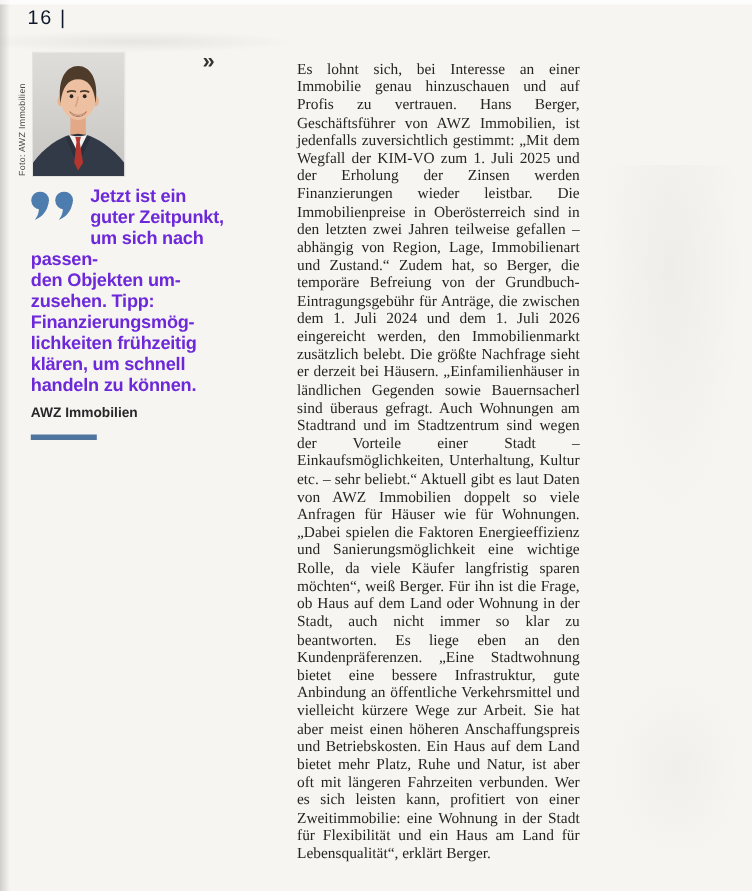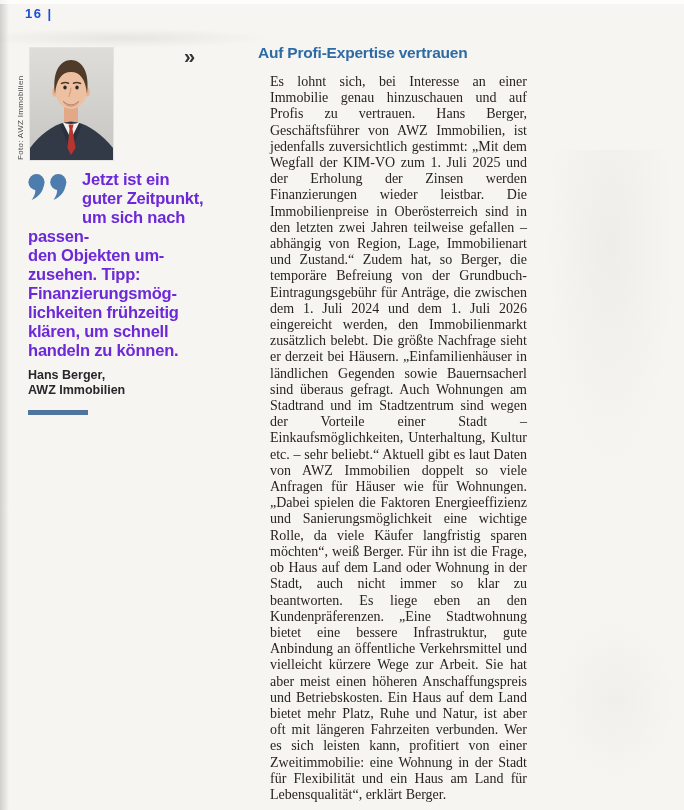--- a/index.html
+++ b/index.html
@@ -21,22 +21,22 @@
   .edge-top{position:absolute;left:0;top:0;width:100%;height:4px;background:rgba(255,255,255,0.75);}
   .smudge{position:absolute;pointer-events:none;}
   .smudge.s1{left:0;top:28px;width:270px;height:20px;
     background:radial-gradient(ellipse at 45% 50%,rgba(150,148,140,0.16),transparent 70%);}
   .smudge.s2{left:545px;top:150px;width:130px;height:320px;
     background:radial-gradient(ellipse at 50% 30%,rgba(170,168,160,0.10),transparent 70%);}
   .smudge.s3{left:555px;top:620px;width:120px;height:160px;
     background:radial-gradient(ellipse at 50% 50%,rgba(170,168,160,0.08),transparent 70%);}
 
   
-  .page-number{position:absolute;left:25px;top:6px;font-size:13px;font-weight:700;
-    letter-spacing:1.5px;color:#1d4ed8;}
+  .page-number{position:absolute;left:25px;top:6px;font-size:18px;font-weight:400;
+    letter-spacing:1.5px;color:#0f172a;}
 
   
   .photo-credit{position:absolute;left:16px;top:48px;height:112px;
     writing-mode:vertical-rl;transform:rotate(180deg);
     font-size:8px;color:#4a4a48;letter-spacing:0.3px;text-align:left;}
   .portrait{position:absolute;left:30px;top:48px;width:83px;height:112px;
     outline:1px solid rgba(0,0,0,0.07);}
   .portrait svg{display:block;width:83px;height:112px;}
   .continuation-mark{position:absolute;left:184px;top:45px;
     font-size:20px;font-weight:700;color:#343434;}
@@ -131,22 +131,20 @@
 guter Zeitpunkt,
 um sich nach passen-
 den Objekten um-
 zusehen. Tipp:
 Finanzierungsmög-
 lichkeiten frühzeitig
 klären, um schnell
 handeln zu können.</span>
   </div>
   <div class="quote-author">
-    <div>Hans Berger,</div>
     <div>AWZ Immobilien</div>
   </div>
   <div class="divider-bar"></div>
 </div>
 
 <div class="article">
-  <h2 class="article-heading">Auf Profi-Expertise vertrauen</h2>
   <p class="article-body" lang="de">Es lohnt sich, bei Interesse an einer Immobilie genau hinzuschauen und auf Profis zu vertrauen. Hans Berger, Geschäftsführer von AWZ Immobilien, ist jedenfalls zuversichtlich gestimmt: „Mit dem Wegfall der KIM-VO zum 1. Juli 2025 und der Erholung der Zinsen werden Finanzierungen wieder leistbar. Die Immobilienpreise in Oberösterreich sind in den letzten zwei Jahren teilweise gefallen – abhängig von Region, Lage, Immobilienart und Zustand.“ Zudem hat, so Berger, die temporäre Befreiung von der Grundbuch-Eintragungsgebühr für Anträge, die zwischen dem 1. Juli 2024 und dem 1. Juli 2026 eingereicht werden, den Immobilienmarkt zusätzlich belebt. Die größte Nachfrage sieht er derzeit bei Häusern. „Einfamilienhäuser in ländlichen Gegenden sowie Bauernsacherl sind überaus gefragt. Auch Wohnungen am Stadtrand und im Stadtzentrum sind wegen der Vorteile einer Stadt – Einkaufsmöglichkeiten, Unterhaltung, Kultur etc. – sehr beliebt.“ Aktuell gibt es laut Daten von AWZ Immobilien doppelt so viele Anfragen für Häuser wie für Wohnungen. „Dabei spielen die Faktoren Energieeffizienz und Sanierungsmöglichkeit eine wichtige Rolle, da viele Käufer langfristig sparen möchten“, weiß Berger. Für ihn ist die Frage, ob Haus auf dem Land oder Wohnung in der Stadt, auch nicht immer so klar zu beantworten. Es liege eben an den Kundenpräferenzen. „Eine Stadtwohnung bietet eine bessere Infrastruktur, gute Anbindung an öffentliche Verkehrsmittel und vielleicht kürzere Wege zur Arbeit. Sie hat aber meist einen höheren Anschaffungspreis und Betriebskosten. Ein Haus auf dem Land bietet mehr Platz, Ruhe und Natur, ist aber oft mit längeren Fahrzeiten verbunden. Wer es sich leisten kann, profitiert von einer Zweitimmobilie: eine Wohnung in der Stadt für Flexibilität und ein Haus am Land für Lebensqualität“, erklärt Berger.</p>
 </div>
 
 </body></html>

